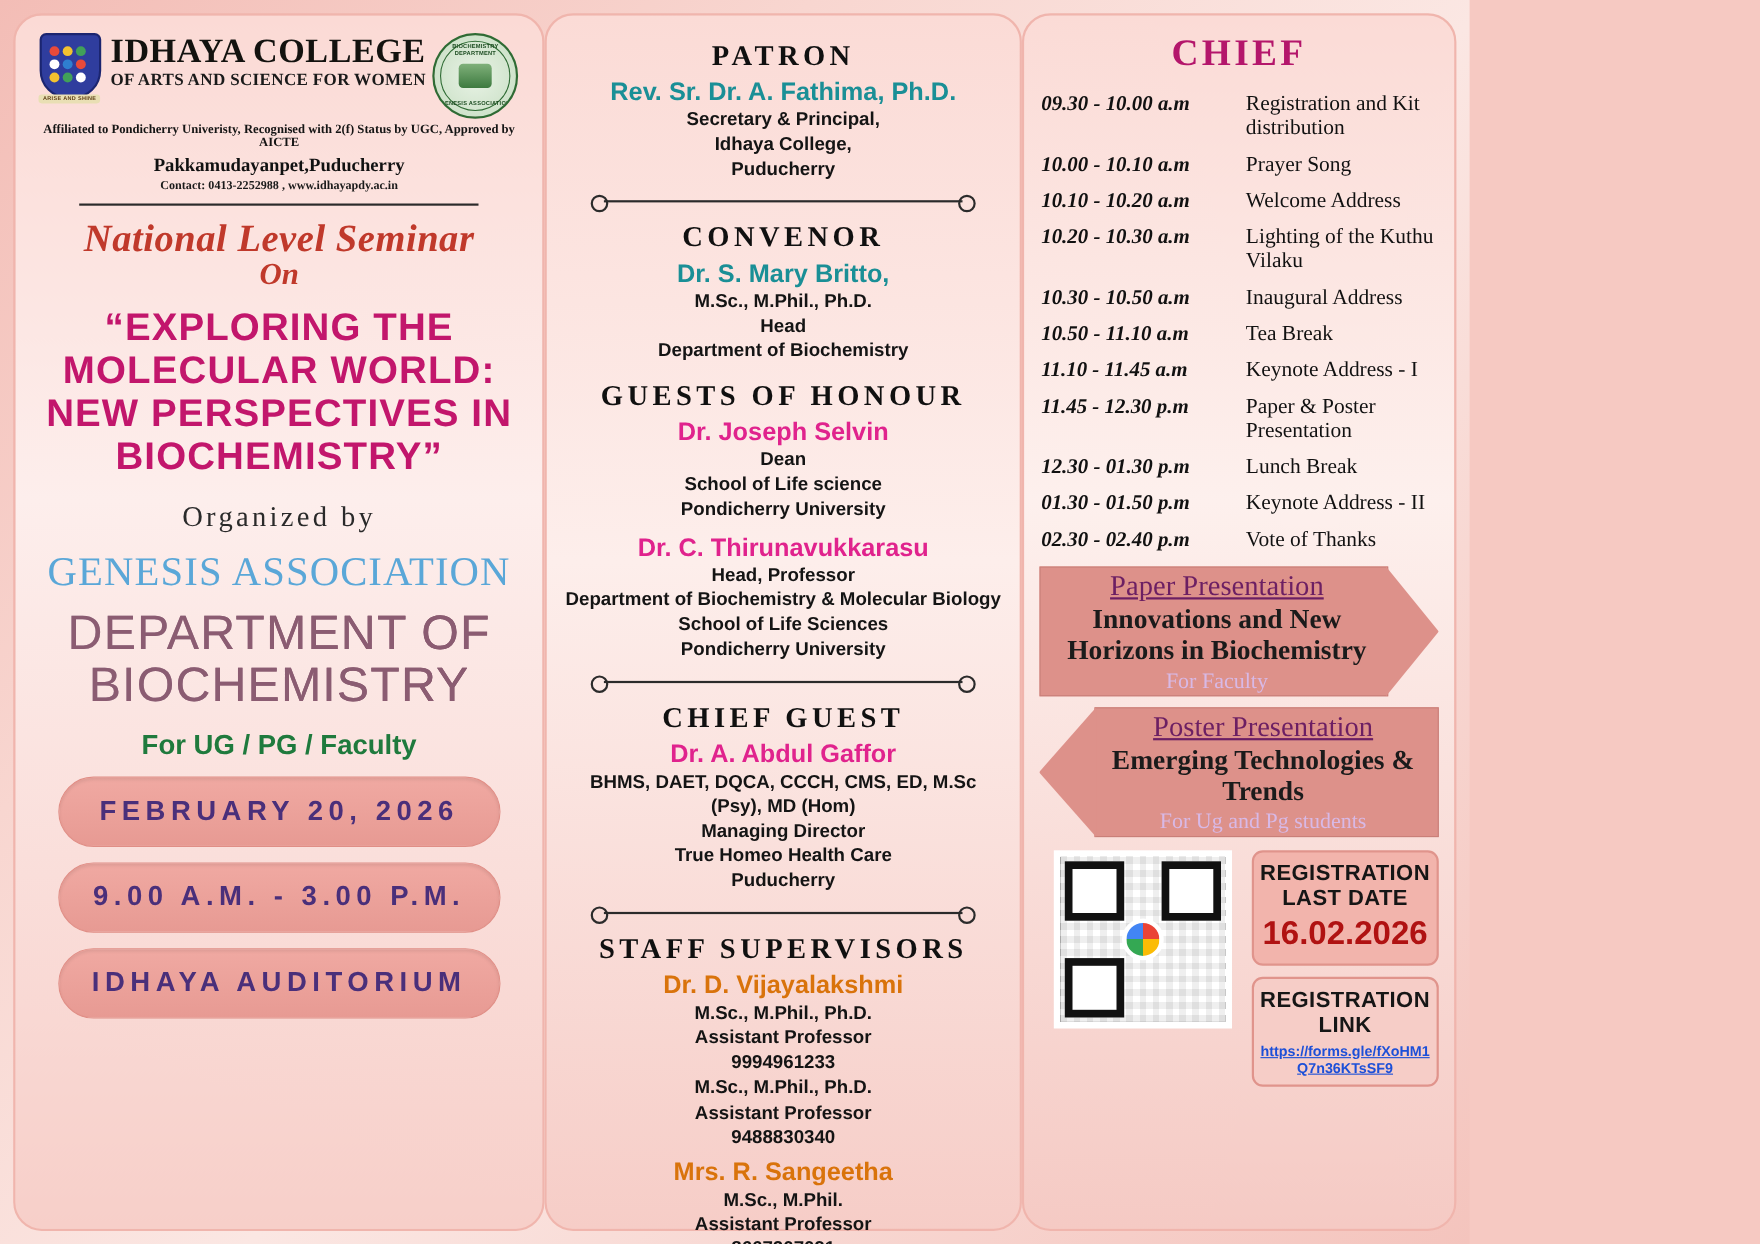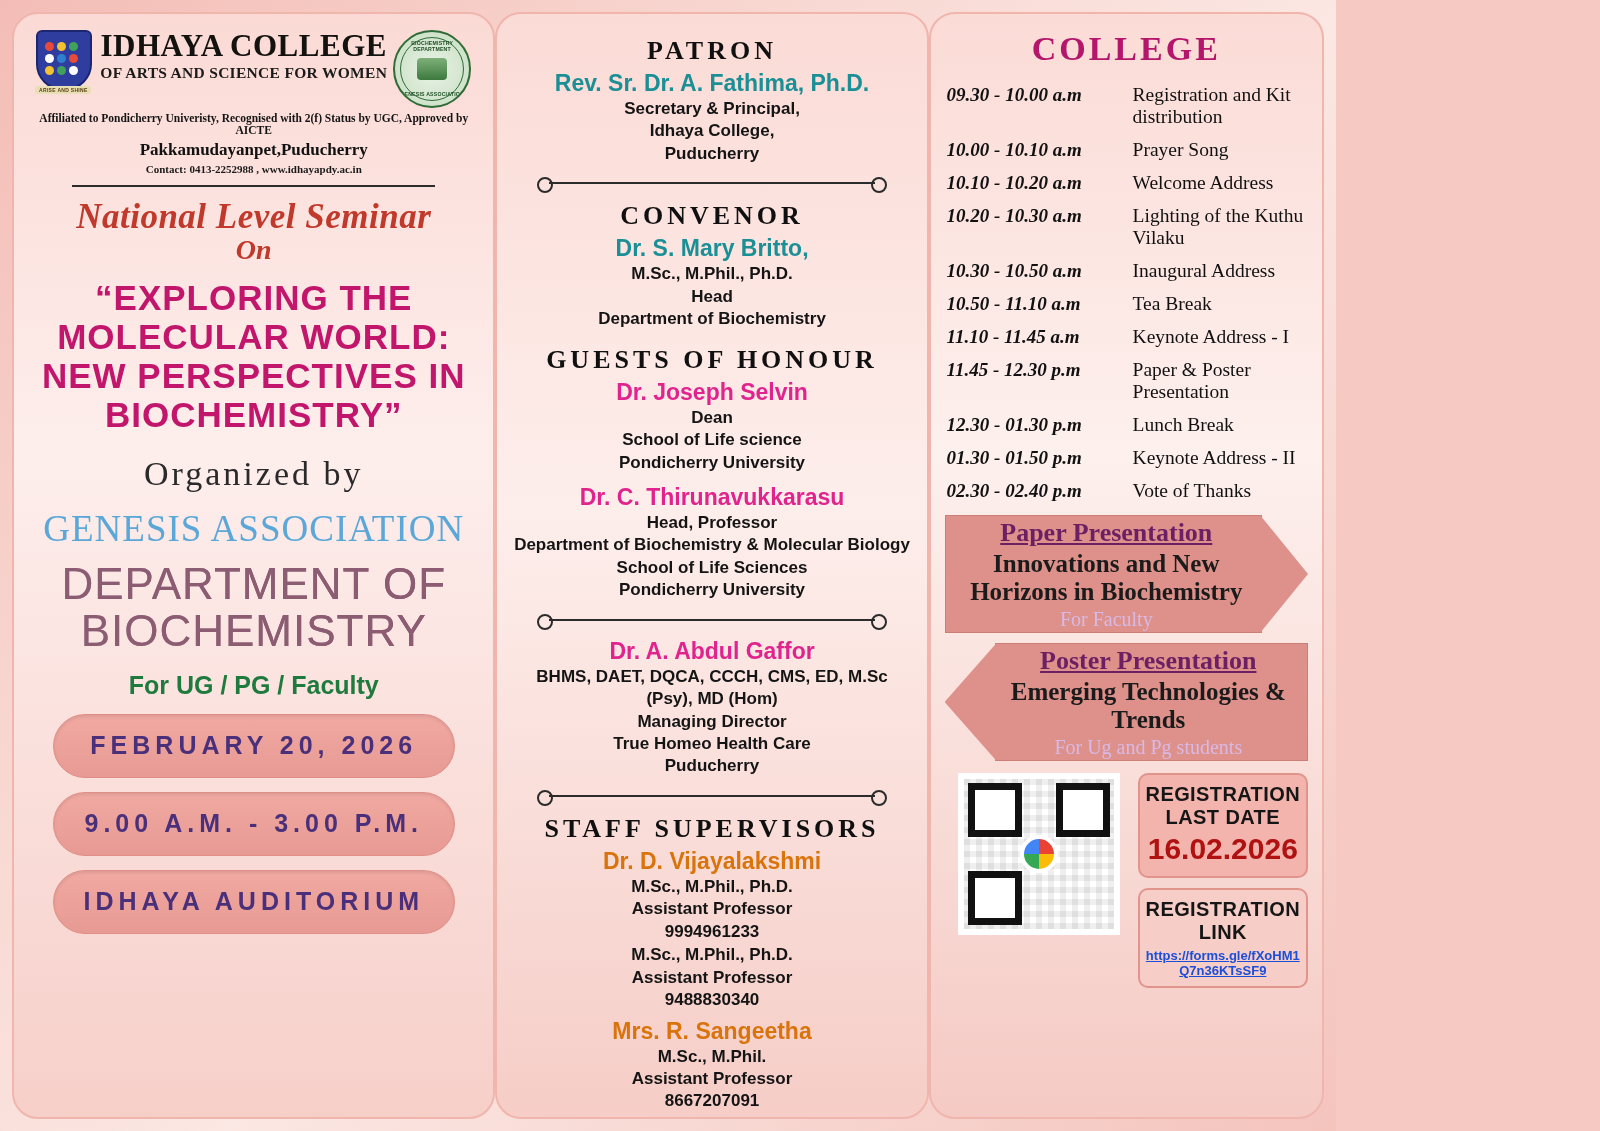--- a/index.html
+++ b/index.html
@@ -167,21 +167,21 @@
     font-weight: bold;
     font-size: 35px;
     line-height: 1.12;
     letter-spacing: 1px;
     color: #c2166c;
     text-transform: uppercase;
   }
   .organized {
     margin-top: 20px;
     font-family: "Liberation Serif", serif;
-    font-size: 34px;
+    font-size: 26px;
     letter-spacing: 3px;
     color: #2a2a2a;
   }
   .genesis {
     margin-top: 14px;
     font-family: "Liberation Serif", serif;
     font-size: 37px;
     letter-spacing: 1px;
     color: #5aa7d8;
     font-weight: normal;
@@ -339,21 +339,21 @@
     background: #dd918a;
     clip-path: polygon(100% 0, 0 50%, 100% 100%);
   }
   .arrow-content {
     position: absolute; inset: 0;
     display: flex; flex-direction: column; align-items: center; justify-content: center;
     text-align: center;
   }
   .pp-title {
     font-family: "Liberation Serif", serif;
-    font-weight: bold;
+    font-weight: normal;
     font-size: 26px;
     color: #6c1f63;
     text-decoration: underline;
     margin-bottom: 2px;
   }
   .pp-theme {
     font-family: "Liberation Serif", serif;
     font-weight: bold;
     font-size: 25px;
     color: #1b1b1b;
@@ -534,20 +534,21 @@
 Pondicherry University</div>
     </div>
 
     <div class="sep">
       <div class="c l"></div>
         <div class="bar"></div>
         <div class="c r"></div>
     </div>
 
     <div class="blk">
+      <div class="role">CHIEF GUEST</div>
       <div class="pname pink">Dr. A. Abdul Gaffor</div>
       <div class="pdetail" style="white-space:pre-line">BHMS, DAET, DQCA, CCCH, CMS, ED, M.Sc (Psy), MD (Hom)
 Managing Director
 True Homeo Health Care
 Puducherry</div>
     </div>
 
     <div class="sep">
       <div class="c l"></div>
         <div class="bar"></div>
@@ -565,21 +566,21 @@
 9488830340</div>
       <div class="pname orange" style="margin-top:6px">Mrs. R. Sangeetha</div>
       <div class="pdetail" style="white-space:pre-line">M.Sc., M.Phil.
 Assistant Professor
 8667207091</div>
     </div>
   </div>
 
   <div class="panel right">
 
-    <div class="agenda-title">COLLEGE</div>
+    <div class="agenda-title">CHIEF</div>
 
     <table class="agenda">
       <tbody>
         <tr>
           <td class="time">09.30 - 10.00 a.m</td>
           <td class="act">Registration and Kit distribution</td>
         </tr>
         <tr>
           <td class="time">10.00 - 10.10 a.m</td>
           <td class="act">Prayer Song</td>

